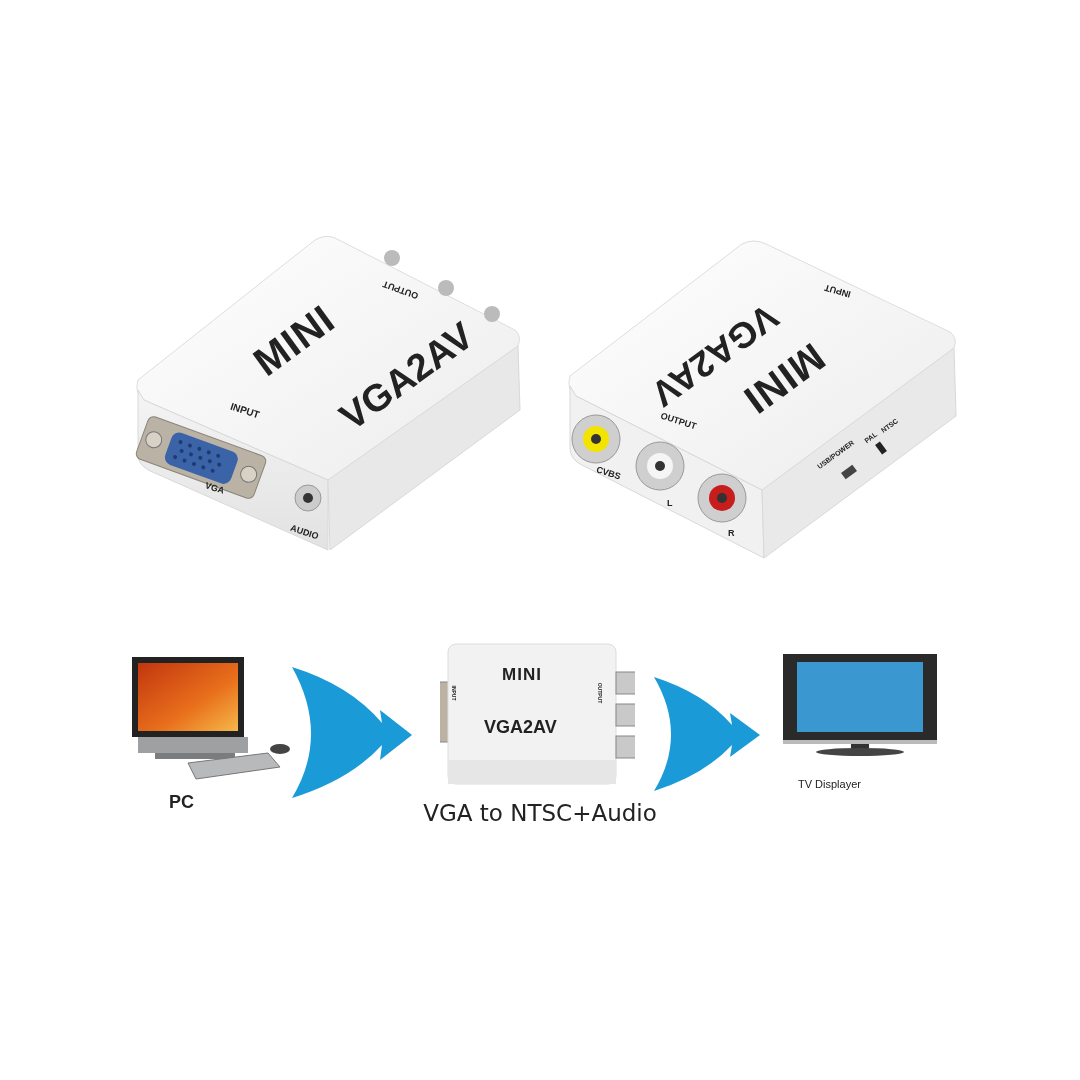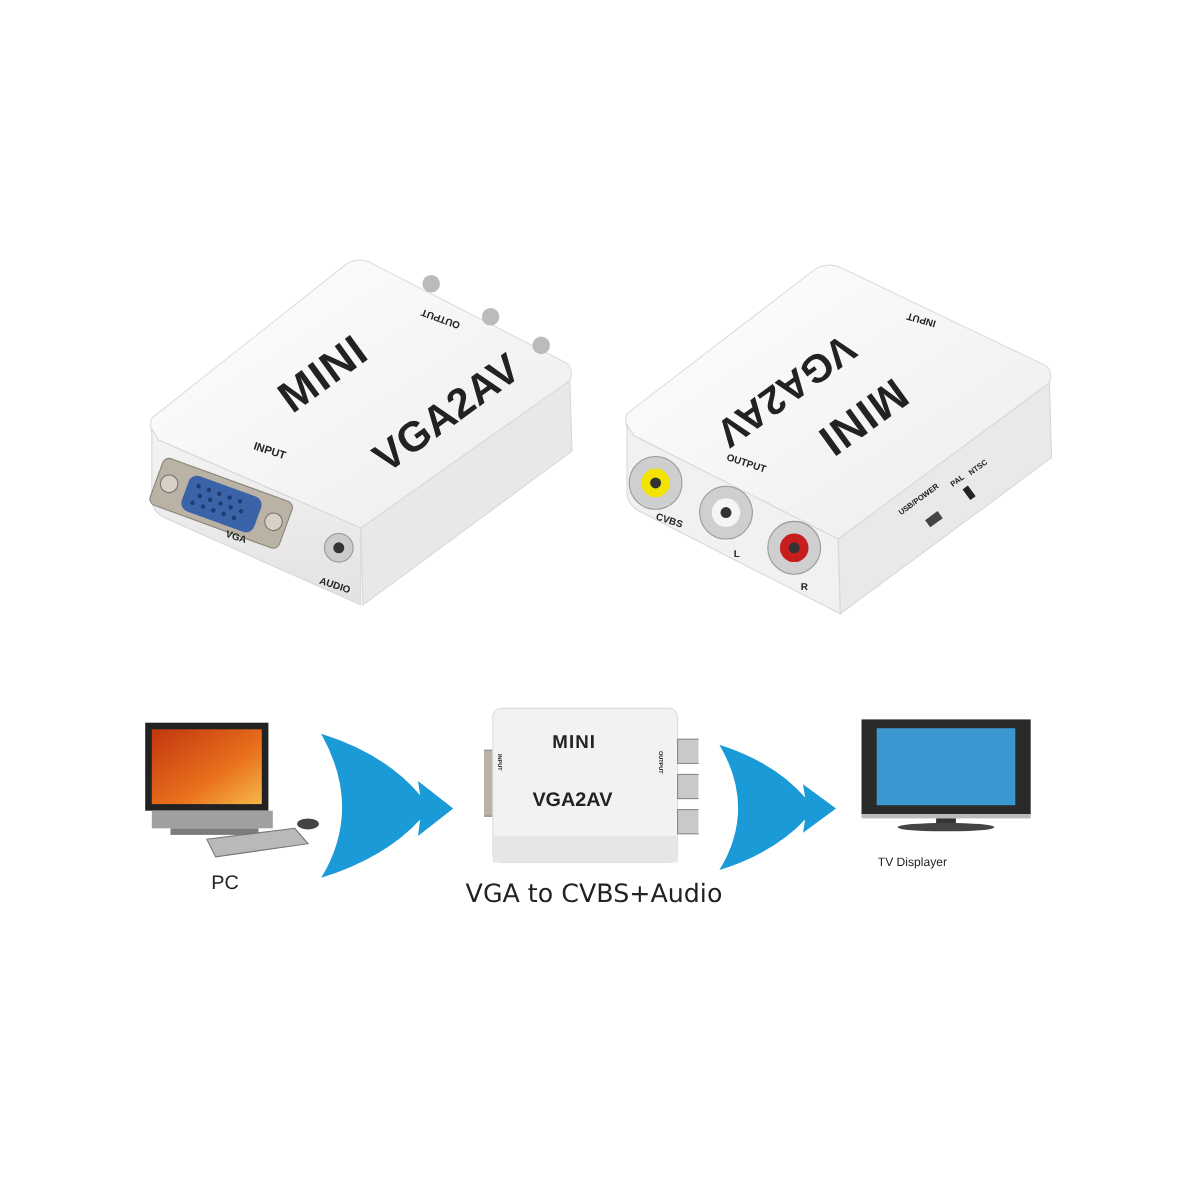--- a/index.html
+++ b/index.html
@@ -119,42 +119,42 @@
           <stop offset="1" stop-color="#f6b84a"></stop>
       </linearGradient>
     </defs>
     <rect x="2" y="2" width="112" height="80" fill="#222"></rect>
     <rect x="8" y="8" width="100" height="68" fill="url(#pcScreen)"></rect>
     <rect x="8" y="82" width="110" height="16" fill="#9ea0a2"></rect>
     <rect x="25" y="98" width="80" height="6" fill="#7a7c7e"></rect>
     <path d="M58 108 L138 98 L150 112 L66 124 Z" fill="#b8b9bb" stroke="#777"></path>
     <ellipse cx="150" cy="94" rx="10" ry="5" fill="#444"></ellipse>
   </svg>
-  <div class="abs caption" style="left:192px;top:162px;font-family:'Liberation Sans',sans-serif;font-weight:normal;font-size:18px;">PC</div>
+  <div class="abs caption" style="left:169px;top:162px;font-family:'Liberation Sans',sans-serif;font-weight:bold;font-size:18px;">PC</div>
 
   <svg class="abs" style="left:290px;top:35px;" width="125" height="135" viewBox="0 0 125 135">
     <path d="M2 2 Q60 20 92 58 L90 45 L122 70 L90 95 L92 80 Q60 115 2 133 Q40 70 2 2 Z" fill="#1a9ad6"></path>
   </svg>
 
   <div class="abs" style="left:440px;top:12px;width:175px;height:140px;">
     <svg width="195" height="150" viewBox="0 0 195 150">
       <rect x="-2" y="40" width="20" height="60" fill="#bbb2a3" stroke="#888"></rect>
       <rect x="8" y="2" width="168" height="140" rx="8" fill="#f2f2f2" stroke="#dcdcdc"></rect>
       <rect x="8" y="118" width="168" height="24" fill="#e6e6e6"></rect>
       <rect x="176" y="30" width="20" height="22" fill="#c9c9c9" stroke="#888"></rect>
       <rect x="176" y="62" width="20" height="22" fill="#c9c9c9" stroke="#888"></rect>
       <rect x="176" y="94" width="20" height="22" fill="#c9c9c9" stroke="#888"></rect>
     </svg>
     <div class="abs lbl" style="left:62px;top:23px;font-size:17px;letter-spacing:1px;">MINI</div>
     <div class="abs lbl" style="left:44px;top:75px;font-size:18px;">VGA2AV</div>
     <div class="abs lbl" style="left:6px;top:48px;font-size:5px;transform:rotate(90deg);">INPUT</div>
     <div class="abs lbl" style="left:150px;top:48px;font-size:5px;transform:rotate(90deg);">OUTPUT</div>
   </div>
   <div class="abs caption" style="left:380px;top:168px;width:320px;font-size:23px;line-height:30px;">
-    <div>VGA to CVBS+Audio</div>
+    <div>VGA to NTSC+Audio</div>
   </div>
 
   <svg class="abs" style="left:652px;top:45px;" width="112" height="118" viewBox="0 0 112 118">
     <path d="M2 2 Q52 18 80 50 L78 38 L108 60 L78 82 L80 70 Q52 100 2 116 Q36 60 2 2 Z" fill="#1a9ad6"></path>
   </svg>
 
   <svg class="abs" style="left:783px;top:22px;" width="156" height="104" viewBox="0 0 156 104">
     <rect x="0" y="2" width="154" height="86" fill="#2a2a2a"></rect>
     <rect x="14" y="10" width="126" height="70" fill="#3a97cf"></rect>
     <rect x="0" y="88" width="154" height="4" fill="#bbb"></rect>

